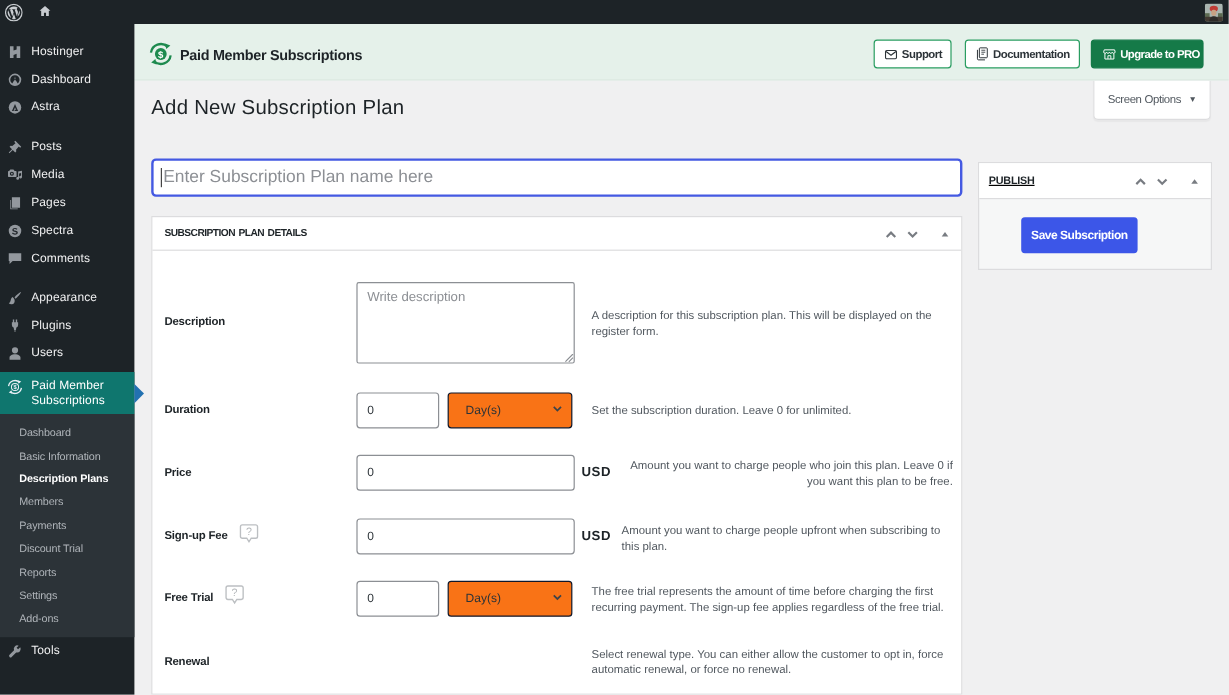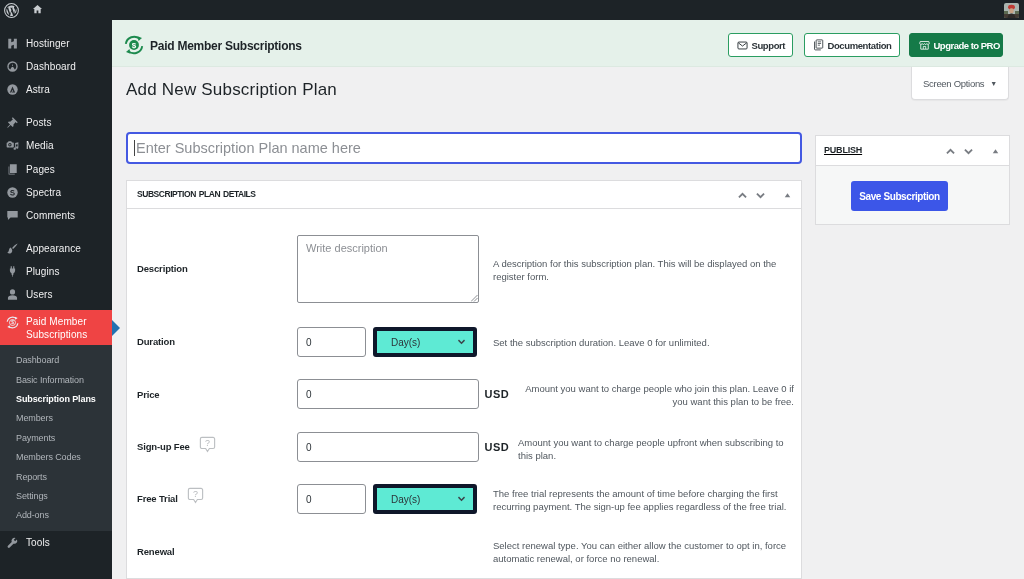--- a/index.html
+++ b/index.html
@@ -10,21 +10,21 @@
   #adminbar { position:absolute; left:0; top:0; width:1024px; height:20px; background:#1d2327; z-index:50; }
   .ab-wp { position:absolute; left:4px; top:2.5px; width:15px; height:15px; }
   .ab-home { position:absolute; left:32px; top:4px; width:11px; height:11px; }
 
   
   #sidebar { position:absolute; left:0; top:20px; width:112px; height:559px; background:#1d2327; color:#f0f0f1; z-index:40; }
   .mi { position:relative; display:flex; align-items:center; height:23.1px; padding-left:5.5px; font-size:10px; letter-spacing:-.2px; color:#f0f0f1; }
   .mi svg { width:13px; height:13px; margin-right:7.5px; flex:0 0 13px; opacity:.85; }
   .mi span { letter-spacing:.1px; }
   .sep { height:10px; }
-  .mi-active { background:#ef4444; color:#fff; height:35px; align-items:flex-start; padding-top:4.5px; margin-top:4px; }
+  .mi-active { background:#0f766e; color:#fff; height:35px; align-items:flex-start; padding-top:4.5px; margin-top:4px; }
   .mi-active svg { margin-top:1px; opacity:1; }
   .mi-active .lbl2 { line-height:13.5px; font-size:10px; }
   .arrow { position:absolute; right:-8px; top:9.5px; width:0; height:0; border:8px solid transparent; border-left-color:#2271b1; border-right-width:0; }
   #submenu { background:#2c3338; padding:5.5px 0 6px; }
   .smi { height:19.4px; display:flex; align-items:center; padding-left:16px; font-size:9px; letter-spacing:-.1px; color:#b0b5ba; }
   .smi.cur { color:#fff; font-weight:bold; }
 
   
   #pluginbar { position:absolute; left:112px; top:20px; width:912px; height:47px; background:#e5f1ea; border-bottom:1px solid #dce9e1; z-index:30; }
   #pluginbar .logo { position:absolute; left:12px; top:15px; width:20px; height:20px; }
@@ -45,21 +45,21 @@
   #titleinput .caret { display:inline-block; width:1px; height:16px; background:#444; margin-right:1px; }
 
   
   #metabox { position:absolute; left:126px; top:180px; width:676px; height:399px; background:#fff; border:1px solid #dcdcde; }
   #mb-head { height:28px; border-bottom:1px solid #dcdcde; position:relative; display:flex; align-items:center; padding-bottom:1.5px; }
   #mb-head .t { margin-left:10px; font-size:8.5px; font-weight:bold; letter-spacing:-.45px; word-spacing:1px; color:#1d2327; }
   .handles { position:absolute; right:8px; top:0; height:28px; display:flex; align-items:center; gap:5px; color:#787c82; }
   .flabel { position:absolute; left:10px; font-size:9.5px; letter-spacing:-.15px; font-weight:bold; color:#1d2327; }
   .fhelp { position:absolute; font-size:9.5px; color:#50575e; line-height:13px; }
   .tin { position:absolute; background:#fff; border:1px solid #8c8f94; border-radius:3px; font-size:10px; color:#2c3338; display:flex; align-items:center; padding-left:8px; }
-  .sel { position:absolute; background:#5eead4; border:4px solid #0f172a; border-radius:3px; font-size:10px; color:#2c3338; display:flex; align-items:center; padding-left:8px; }
+  .sel { position:absolute; background:#f97316; border:1px solid #0f172a; border-radius:3px; font-size:10px; color:#2c3338; display:flex; align-items:center; padding-left:8px; }
   .sel .chev { position:absolute; right:6px; }
   .usd { position:absolute; font-size:11px; letter-spacing:.5px; font-weight:bold; color:#1d2327; }
   .qicon { position:absolute; }
 
   textarea#desc { position:absolute; left:170px; top:54px; width:182px; height:68px; border:1px solid #8c8f94; border-radius:2px; resize:none; font-family:"Liberation Sans",sans-serif; font-size:11px; color:#8c8f94; padding:6px 8px; }
 </style>
 </head>
 <body>
 
 <div id="adminbar">
@@ -161,24 +161,24 @@
         <path fill="#e8eef5" d="M13.6 1.2 18 2.9l-3.5 3z"></path>
         <path fill="none" stroke="#e8eef5" stroke-width="1.7" d="M18.2 11.1A8.3 8.3 0 0 1 4.4 16.1"></path>
         <path fill="#e8eef5" d="M6.4 18.8 2 17.1l3.5-3z"></path>
       </svg>
     <span class="lbl2">Paid Member<br>Subscriptions</span>
     <span class="arrow"></span>
   </div>
   <div id="submenu">
     <div class="smi">Dashboard</div>
     <div class="smi">Basic Information</div>
-    <div class="smi cur">Subscription Plans</div>
+    <div class="smi cur">Description Plans</div>
     <div class="smi">Members</div>
     <div class="smi">Payments</div>
-    <div class="smi">Members Codes</div>
+    <div class="smi">Discount Trial</div>
     <div class="smi">Reports</div>
     <div class="smi">Settings</div>
     <div class="smi">Add-ons</div>
   </div>
   <div class="mi" style="margin-top:0px">
       <svg viewBox="0 0 20 20">
         <path fill="#a8adb3" d="M16.7 5.2 14 7.9l-2-2 2.7-2.7a4.5 4.5 0 0 0-5.9 5.9L3 14.9a1.9 1.9 0 0 0 2.7 2.7l5.8-5.8a4.5 4.5 0 0 0 5.2-6.6z"></path>
       </svg>
       <span>Tools</span>
     </div>

